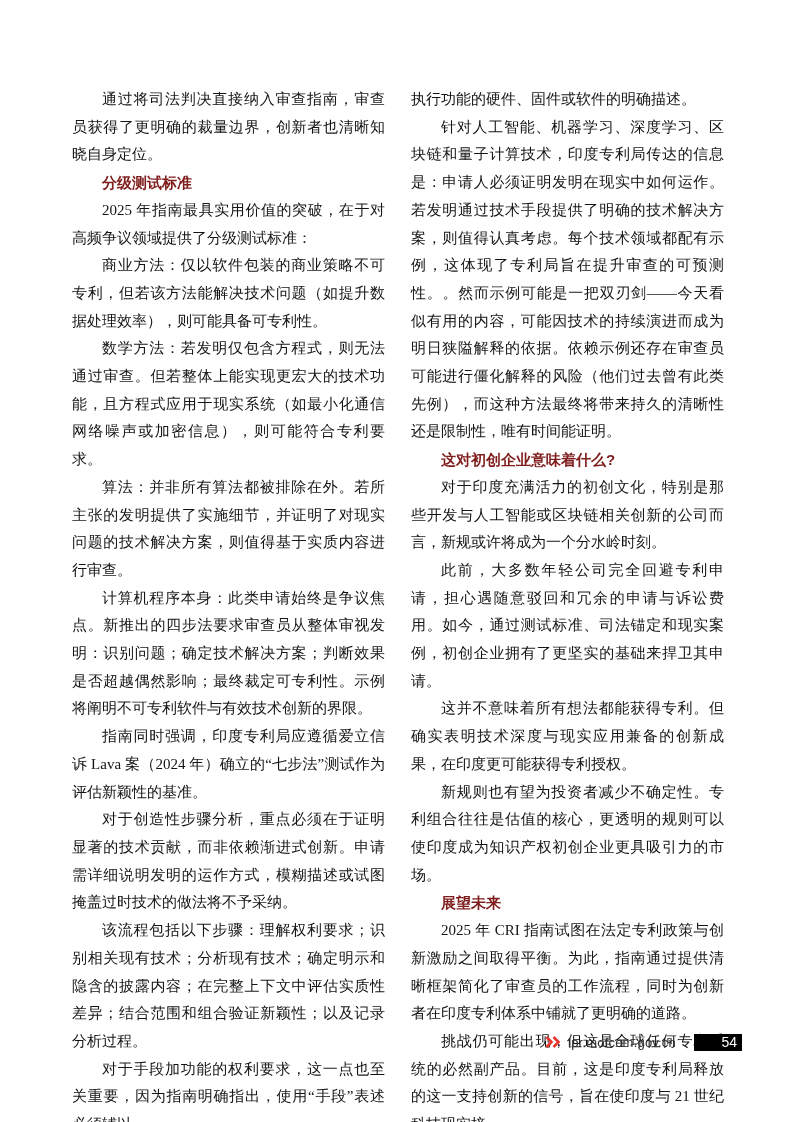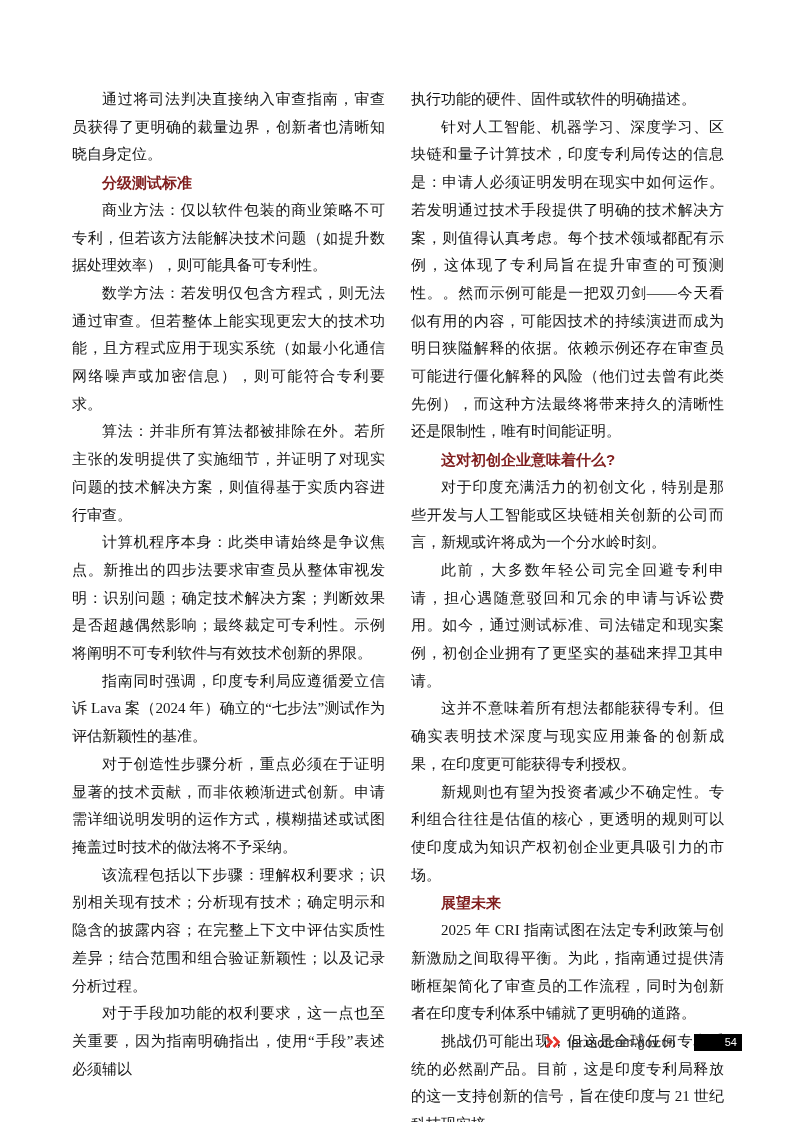--- a/index.html
+++ b/index.html
@@ -69,37 +69,38 @@
     font-size: 13px;
     color: #2b2b2b;
     letter-spacing: 0.2px;
   }
   .page-badge {
     margin-left: 18px;
     width: 48px;
     height: 17px;
     background: #000000;
     color: #ffffff;
-    font-size: 11px;
+    font-size: 14px;
     display: flex;
     align-items: center;
     justify-content: flex-end;
     padding-right: 5px;
     box-sizing: border-box;
   }
 </style>
 </head>
 <body>
 
 <div class="page">
 
   <div class="columns">
     <div class="col" id="col-left">
         <p>通过将司法判决直接纳入审查指南，审查员获得了更明确的裁量边界，创新者也清晰知晓自身定位。</p>
         <p class="heading">分级测试标准</p>
+        <p>2025 年指南最具实用价值的突破，在于对高频争议领域提供了分级测试标准：</p>
         <p>商业方法：仅以软件包装的商业策略不可专利，但若该方法能解决技术问题（如提升数据处理效率），则可能具备可专利性。</p>
         <p>数学方法：若发明仅包含方程式，则无法通过审查。但若整体上能实现更宏大的技术功能，且方程式应用于现实系统（如最小化通信网络噪声或加密信息），则可能符合专利要求。</p>
         <p>算法：并非所有算法都被排除在外。若所主张的发明提供了实施细节，并证明了对现实问题的技术解决方案，则值得基于实质内容进行审查。</p>
         <p>计算机程序本身：此类申请始终是争议焦点。新推出的四步法要求审查员从整体审视发明：识别问题；确定技术解决方案；判断效果是否超越偶然影响；最终裁定可专利性。示例将阐明不可专利软件与有效技术创新的界限。</p>
         <p>指南同时强调，印度专利局应遵循爱立信诉 Lava 案（2024 年）确立的“七步法”测试作为评估新颖性的基准。</p>
         <p>对于创造性步骤分析，重点必须在于证明显著的技术贡献，而非依赖渐进式创新。申请需详细说明发明的运作方式，模糊描述或试图掩盖过时技术的做法将不予采纳。</p>
         <p>该流程包括以下步骤：理解权利要求；识别相关现有技术；分析现有技术；确定明示和隐含的披露内容；在完整上下文中评估实质性差异；结合范围和组合验证新颖性；以及记录分析过程。</p>
         <p>对于手段加功能的权利要求，这一点也至关重要，因为指南明确指出，使用“手段”表述必须辅以</p>
       </div>
     <div class="col" id="col-right">

